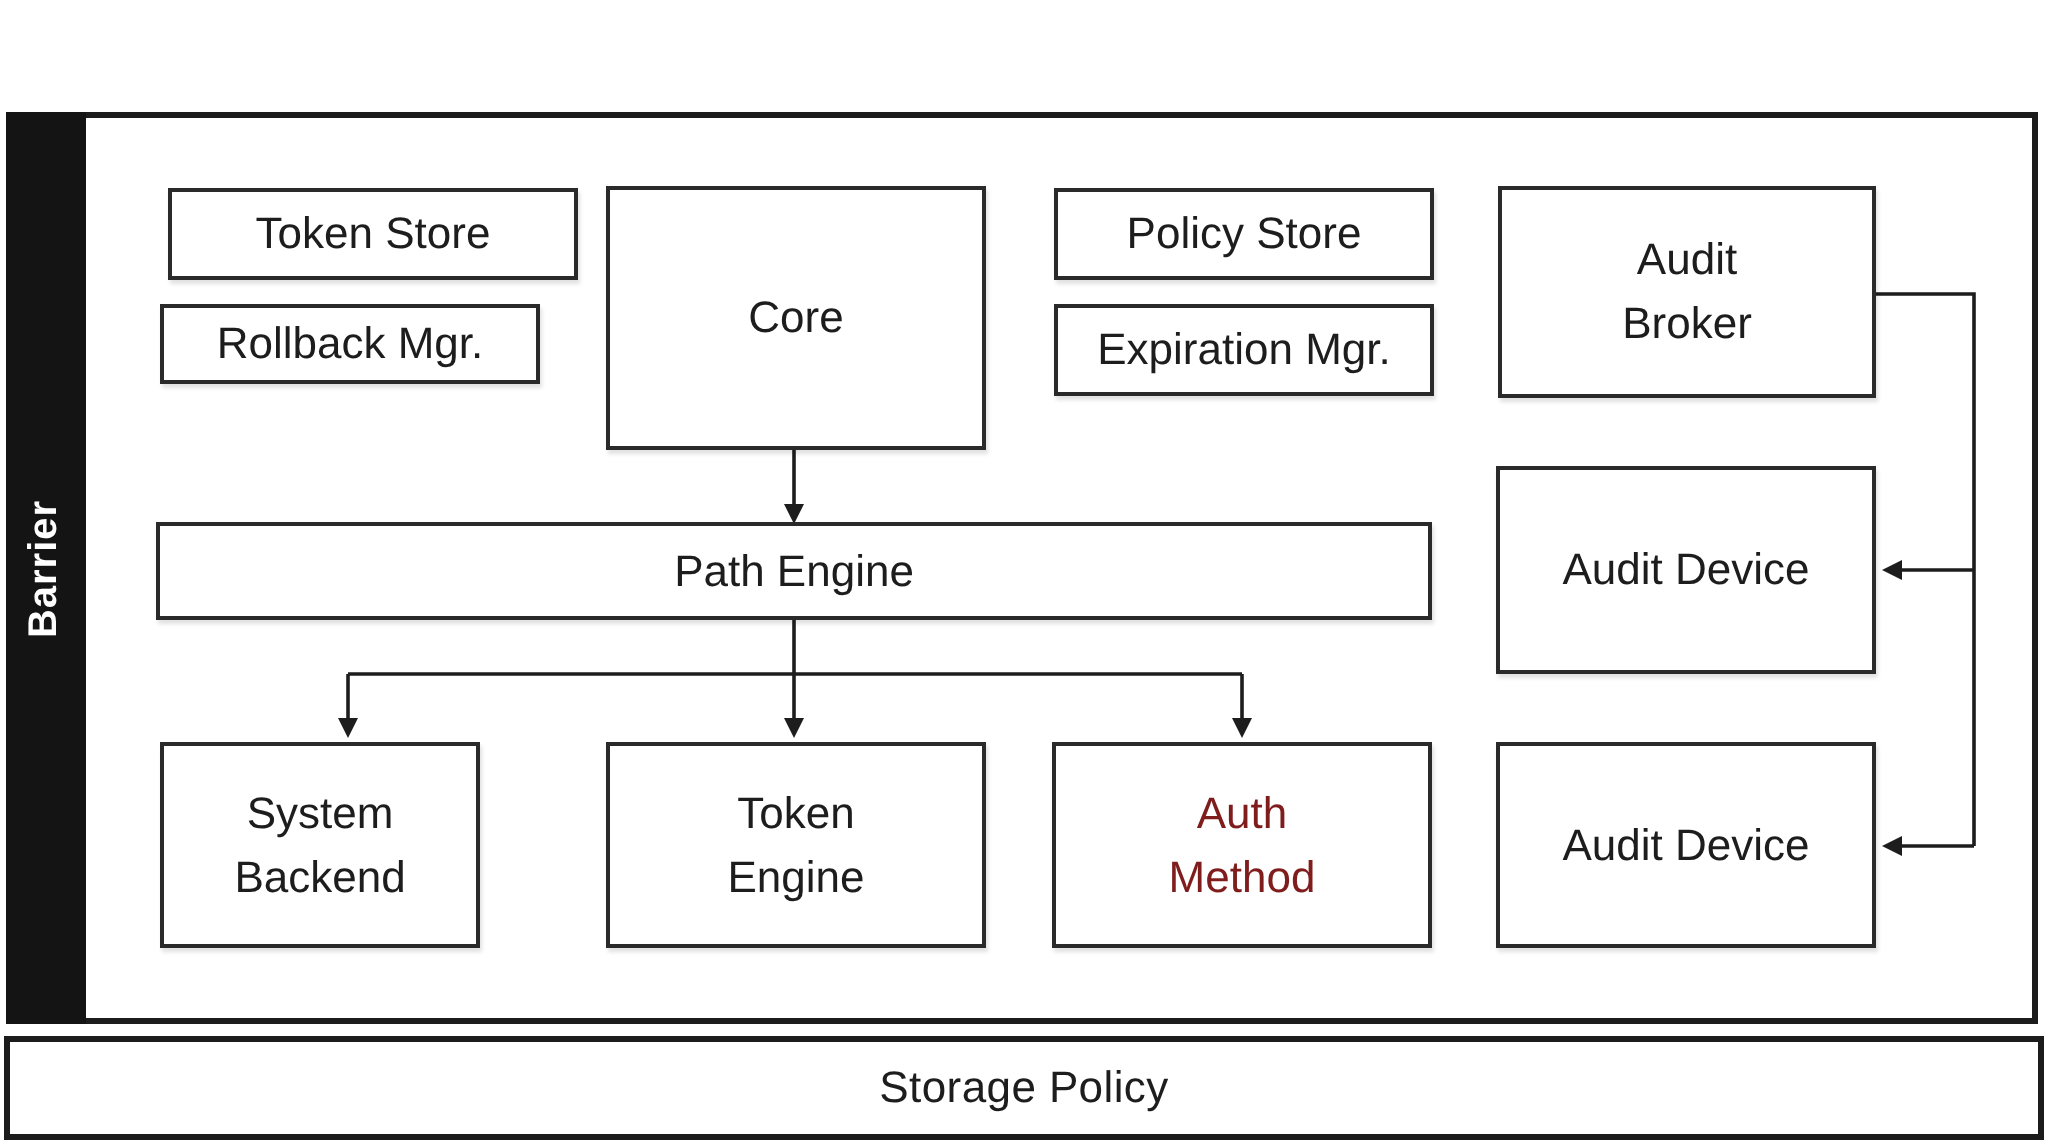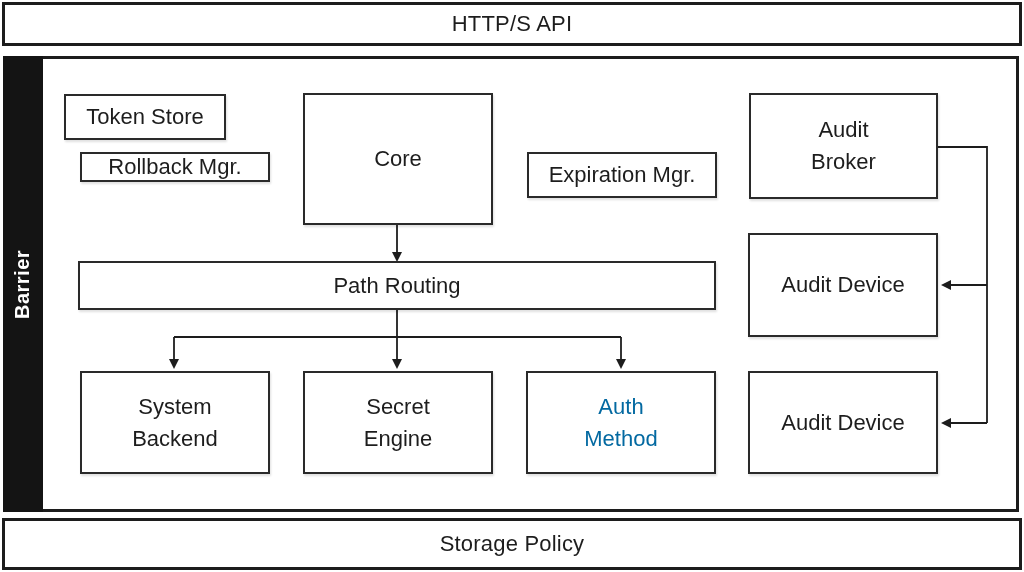--- a/index.html
+++ b/index.html
@@ -31,31 +31,28 @@
     position:absolute;background:#ffffff;border:2px solid #2a2a2a;
     display:flex;align-items:center;justify-content:center;text-align:center;
     font-size:22px;line-height:32px;box-sizing:border-box;
     box-shadow:1px 2px 2px rgba(0,0,0,0.12);z-index:2;
   }
   .box .lbl{display:inline-block;}
   .wrap-80 .lbl{max-width:84px;}
   .wrap-110 .lbl{max-width:118px;}
   .wrap-95 .lbl{max-width:95px;}
   .wrap-100 .lbl{max-width:105px;}
-  .muted{color:#0369a1;}
+  .muted{color:#7f1d1d;}
   #connectors{position:absolute;left:0;top:0;width:1024px;height:572px;z-index:1;pointer-events:none;}
 </style>
 </head>
 <body>
 
 <div id="stage">
 
-  <div class="bar" style="left:2px;top:2px;width:1020px;height:44px;">
-    <span>HTTP/S API</span>
-  </div>
 
   <div id="main-box"></div>
 
   <div id="barrier">
     <span class="vtext">Barrier</span>
   </div>
 
   <svg id="connectors" viewBox="0 0 1024 572" xmlns="http://www.w3.org/2000/svg">
     <g stroke="#1d1d1d" stroke-width="1.8" fill="none">
 
@@ -74,48 +71,51 @@
     <g fill="#1d1d1d" stroke="none">
       <polygon points="392,252 402,252 397,262"></polygon>
       <polygon points="169,359 179,359 174,369"></polygon>
       <polygon points="392,359 402,359 397,369"></polygon>
       <polygon points="616,359 626,359 621,369"></polygon>
       <polygon points="951,280 951,290 941,285"></polygon>
       <polygon points="951,418 951,428 941,423"></polygon>
     </g>
   </svg>
 
-  <div class="box" style="left:64px;top:94px;width:162px;height:46px;text-align:right;">
+  <div class="box" style="left:84px;top:94px;width:205px;height:46px;text-align:right;">
     <span class="lbl">Token Store</span>
   </div>
-  <div class="box" style="left:80px;top:152px;width:190px;height:30px;">
+  <div class="box" style="left:80px;top:152px;width:190px;height:40px;">
     <span class="lbl">Rollback Mgr.</span>
   </div>
   <div class="box" style="left:303px;top:93px;width:190px;height:132px;">
     <span class="lbl">Core</span>
+  </div>
+  <div class="box" style="left:527px;top:94px;width:190px;height:46px;">
+    <span class="lbl">Policy Store</span>
   </div>
   <div class="box wrap-80" style="left:749px;top:93px;width:189px;height:106px;">
     <span class="lbl">Audit Broker</span>
   </div>
   <div class="box" style="left:527px;top:152px;width:190px;height:46px;">
     <span class="lbl">Expiration Mgr.</span>
   </div>
 
   <div class="box" style="left:78px;top:261px;width:638px;height:49px;">
-    <span class="lbl">Path Routing</span>
+    <span class="lbl">Path Engine</span>
   </div>
   <div class="box" style="left:748px;top:233px;width:190px;height:104px;">
     <span class="lbl">Audit Device</span>
   </div>
 
-  <div class="box wrap-110" style="left:80px;top:371px;width:190px;height:103px;">
+  <div class="box wrap-110" style="left:80px;top:371px;width:160px;height:103px;">
     <span class="lbl">System Backend</span>
   </div>
   <div class="box wrap-95" style="left:303px;top:371px;width:190px;height:103px;">
-    <span class="lbl">Secret Engine</span>
+    <span class="lbl">Token Engine</span>
   </div>
   <div class="box wrap-100" style="left:526px;top:371px;width:190px;height:103px;">
     <span class="lbl muted">Auth Method</span>
   </div>
   <div class="box" style="left:748px;top:371px;width:190px;height:103px;">
     <span class="lbl">Audit Device</span>
   </div>
 
   <div class="bar" style="left:2px;top:518px;width:1020px;height:52px;">
     <span>Storage Policy</span>

